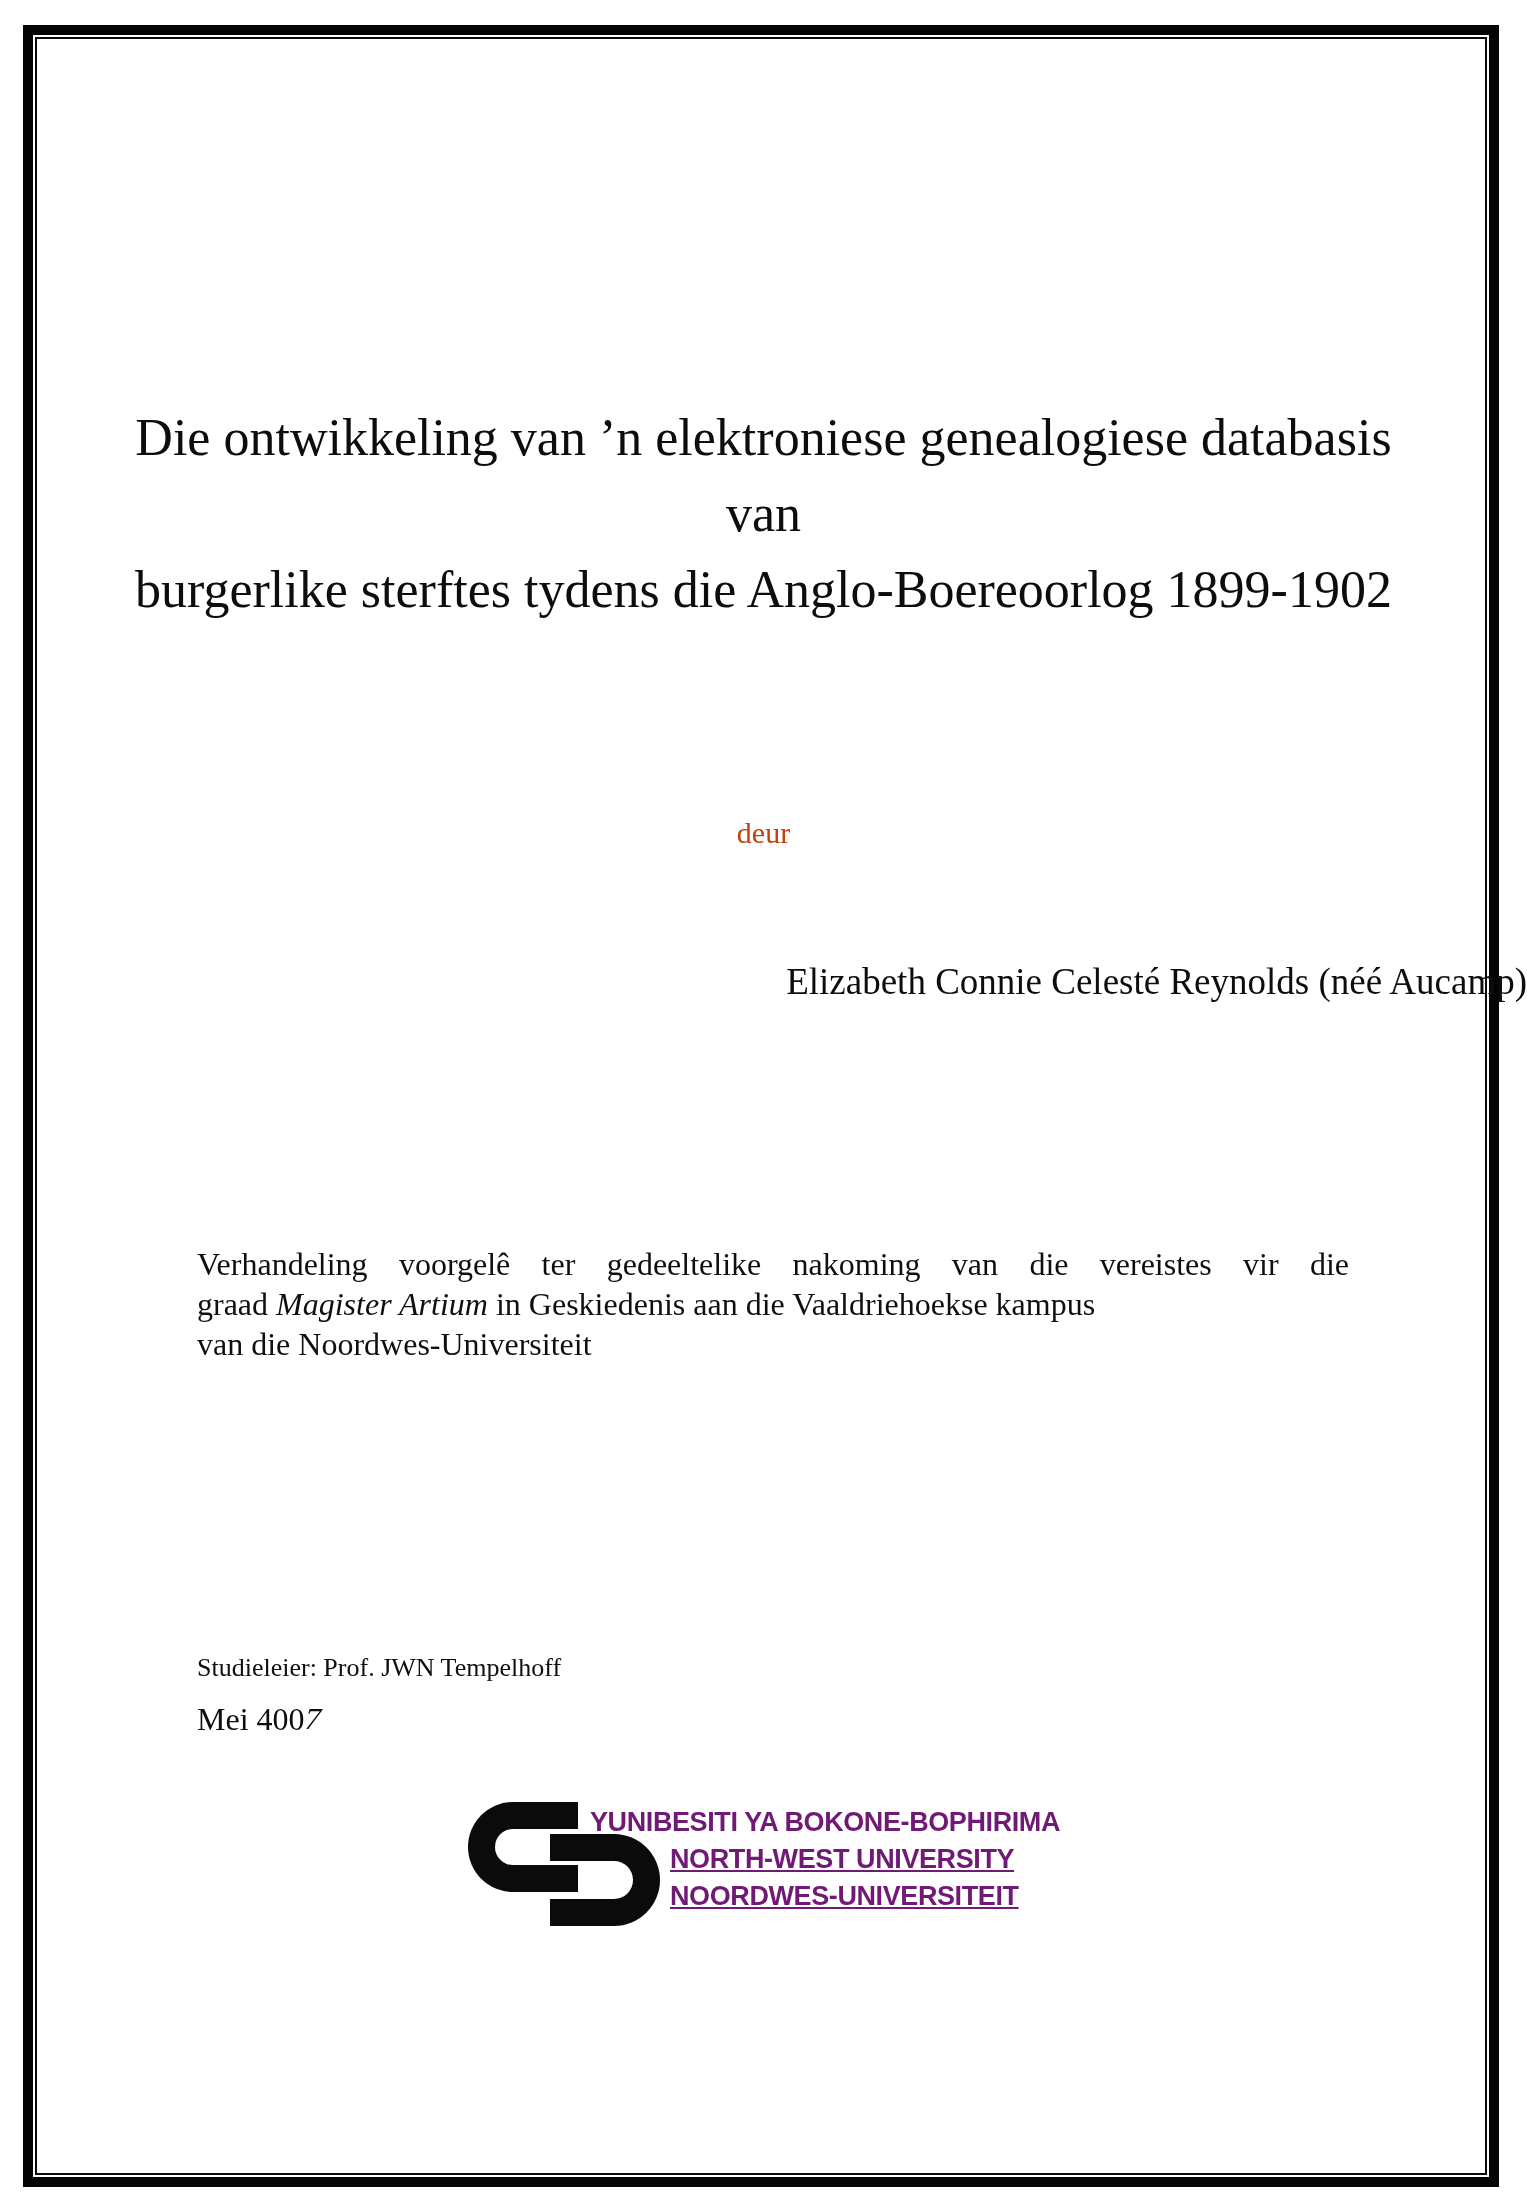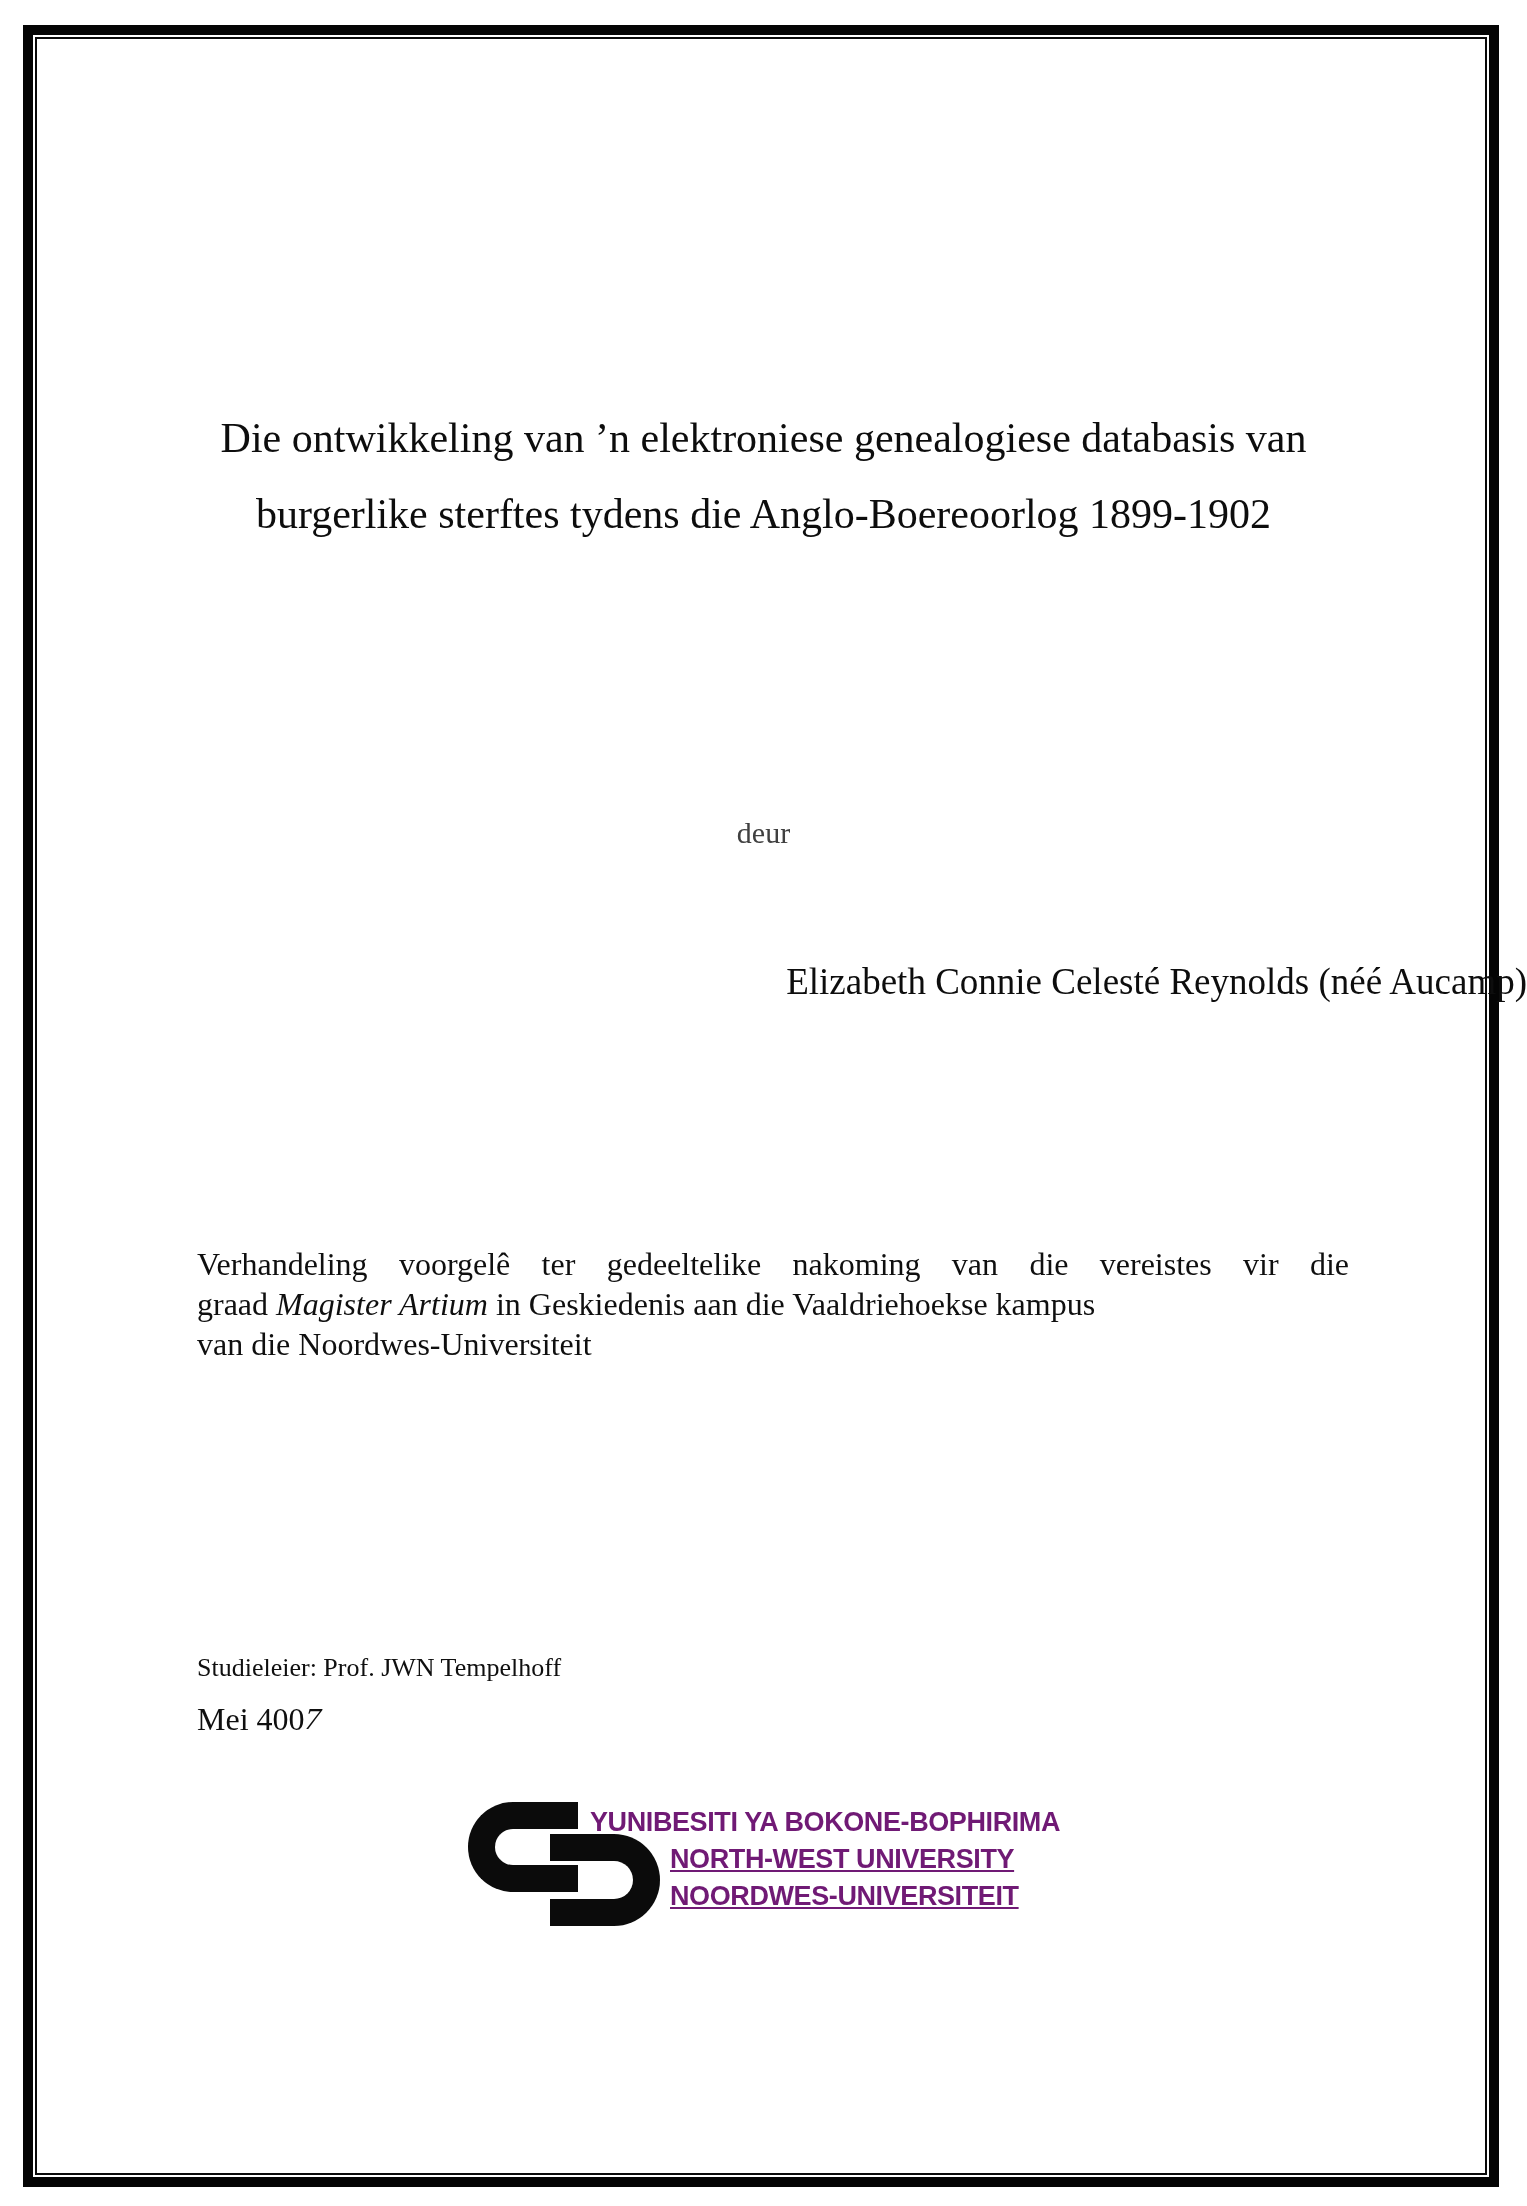--- a/index.html
+++ b/index.html
@@ -22,31 +22,31 @@
     position: absolute;
     inset: 2px;
     border: 2px solid #0a0a0a;
   }
   
   .title-block {
     position: absolute;
     left: 110px; top: 400px;
     width: 1307px;
     text-align: center;
-    font-size: 42px;
+    font-size: 52px;
     line-height: 76px;
     color: #0d0d0d;
   }
   .byline {
     position: absolute;
     left: 0; top: 816px;
     width: 1527px;
     text-align: center;
     font-size: 30px;
-    color: #404040;
+    color: #c2410c;
   }
   .author {
     position: absolute;
     left: 0; top: 960px;
     width: 1527px;
     text-align: right;
     font-size: 37px;
     color: #0d0d0d;
   }
   .degree-block {

